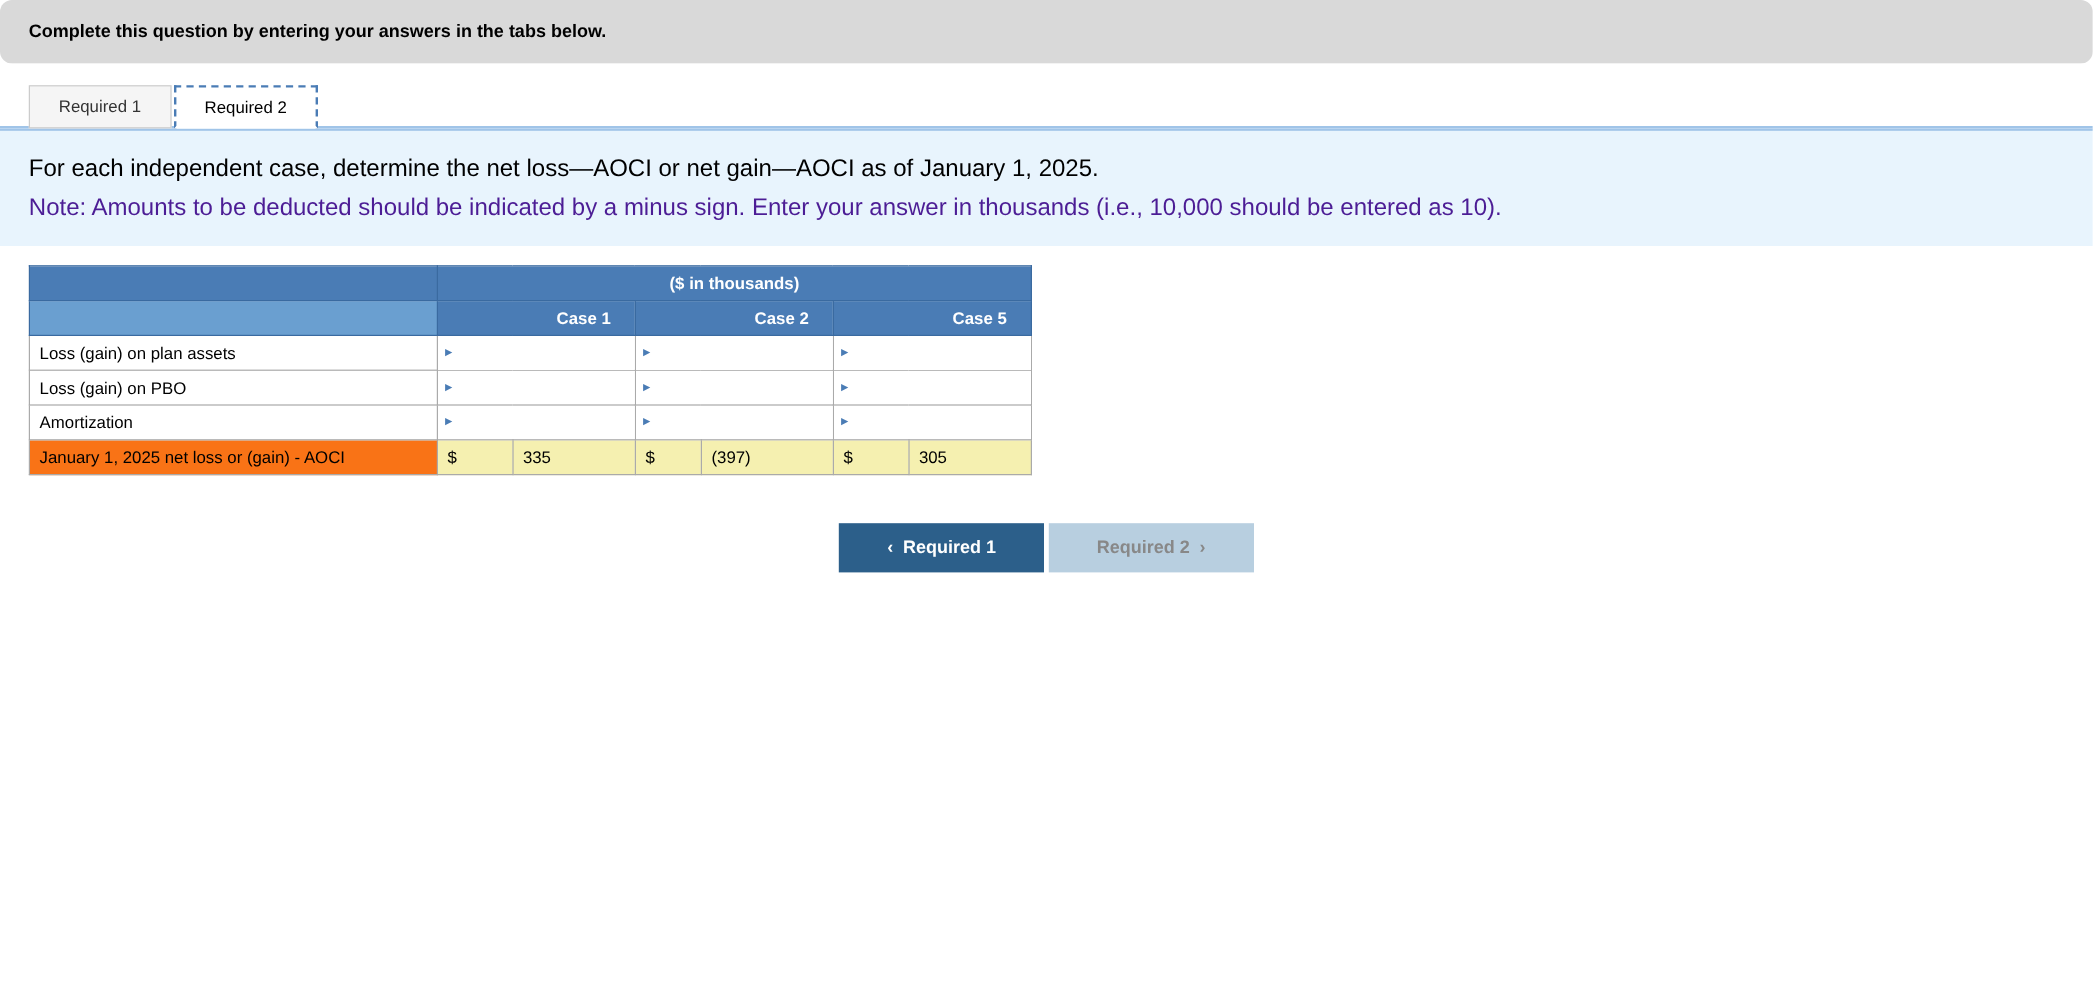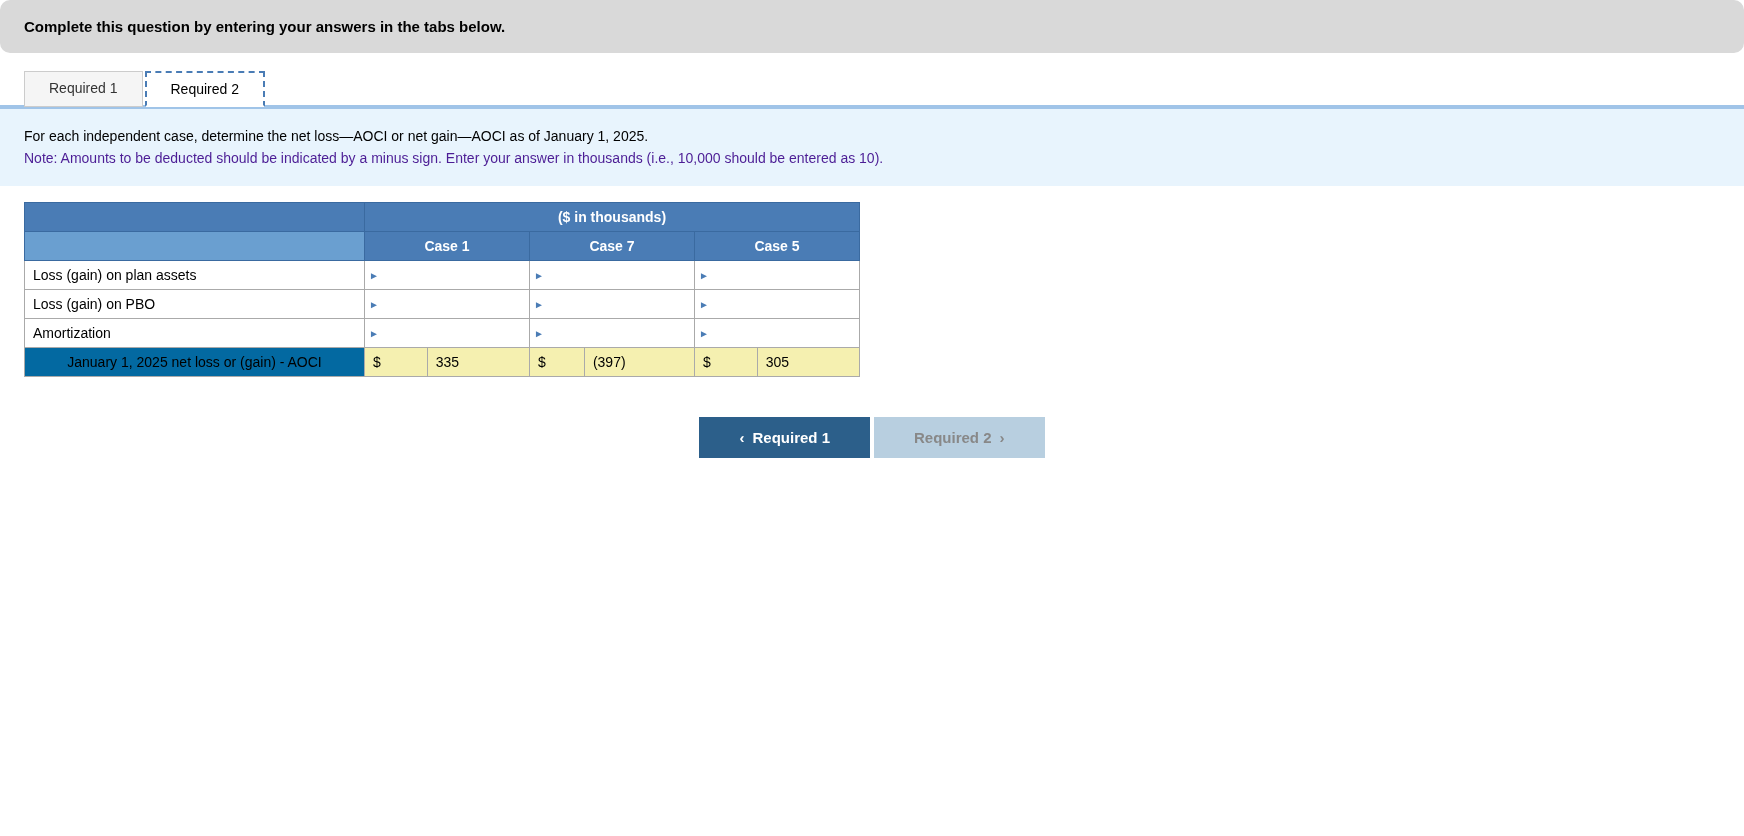--- a/index.html
+++ b/index.html
@@ -47,21 +47,21 @@
     .tab.inactive {
       color: #333;
       border: 1px solid #ccc;
       background: #f5f5f5;
     }
 
     .instructions-box {
       background: #e8f4fd;
       border-top: 2px solid #a0c4e8;
       padding: 16px 24px;
-      font-size: 14px;
+      font-size: 20px;
       line-height: 1.6;
     }
 
     .instructions-box .note {
       color: #4c1d95;
     }
 
     .table-area {
       padding: 16px 24px;
     }
@@ -76,21 +76,21 @@
       color: #fff;
       text-align: center;
       font-weight: bold;
       padding: 6px 8px;
       border: 1px solid #3a6aa0;
     }
 
     .header-row-2 td {
       background: #4a7cb5;
       color: #fff;
-      text-align: center;
+      text-align: right;
       font-weight: bold;
       padding: 6px 20px;
       border: 1px solid #3a6aa0;
     }
 
     .header-row-2 td.label-col {
       background: #6a9fd0;
     }
 
     .data-row td {
@@ -143,22 +143,21 @@
       padding-left: 12px;
     }
 
     .total-row td {
       background: #f5f0b0;
       border: 1px solid #aaa;
       padding: 6px 8px;
     }
 
     .total-row td.label-col {
-      background: #0369a1;
-      text-align: center;
+      background: #f97316;
     }
 
     .nav-buttons {
       display: flex;
       justify-content: center;
       gap: 4px;
       padding: 24px 0;
     }
 
     .btn-prev {
@@ -221,21 +220,21 @@
   <table>
 
     <thead>
       <tr class="header-row-1">
         <td class="col-label"></td>
         <td colspan="6">($ in thousands)</td>
       </tr>
       <tr class="header-row-2">
         <td class="col-label label-col"></td>
         <td colspan="2">Case 1</td>
-        <td colspan="2">Case 7</td>
+        <td colspan="2">Case 2</td>
         <td colspan="2">Case 5</td>
       </tr>
     </thead>
     <tbody>
 
 
       <tr class="data-row">
         <td class="col-label label-col indent">Loss (gain) on plan assets</td>
         <td class="input-td" colspan="2">
           <span class="arrow">►</span>

